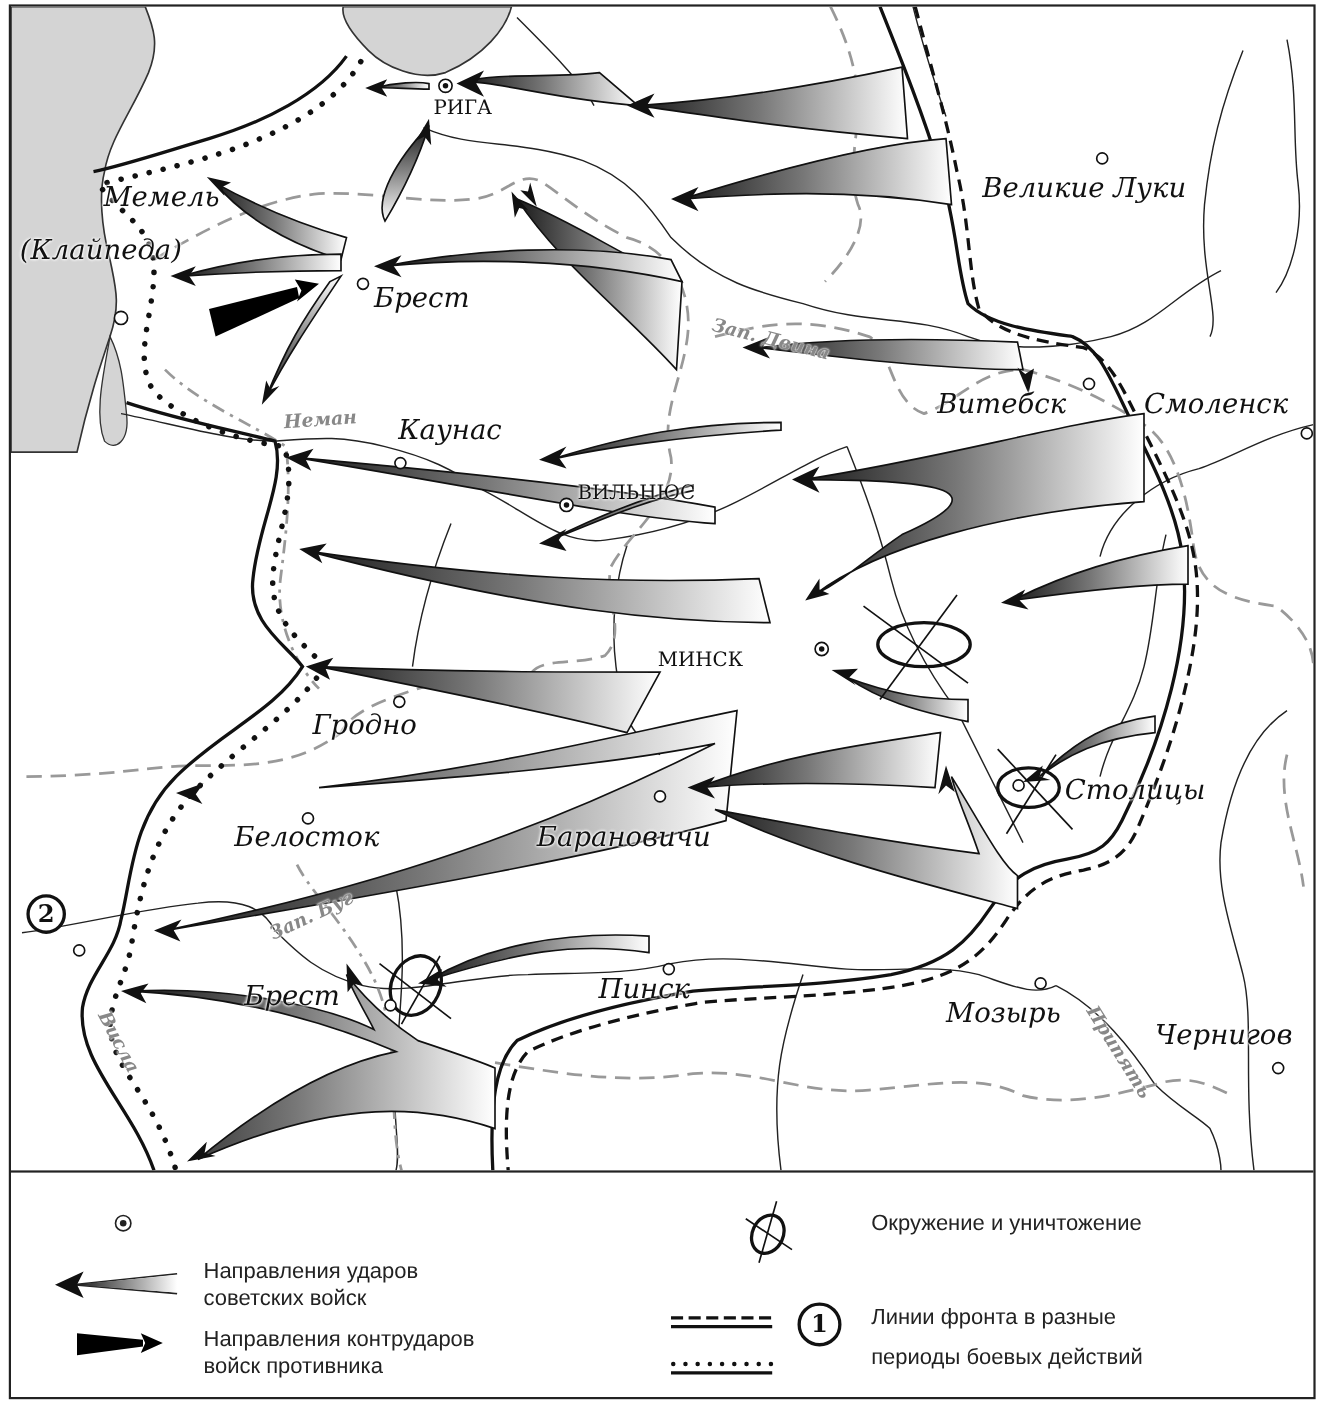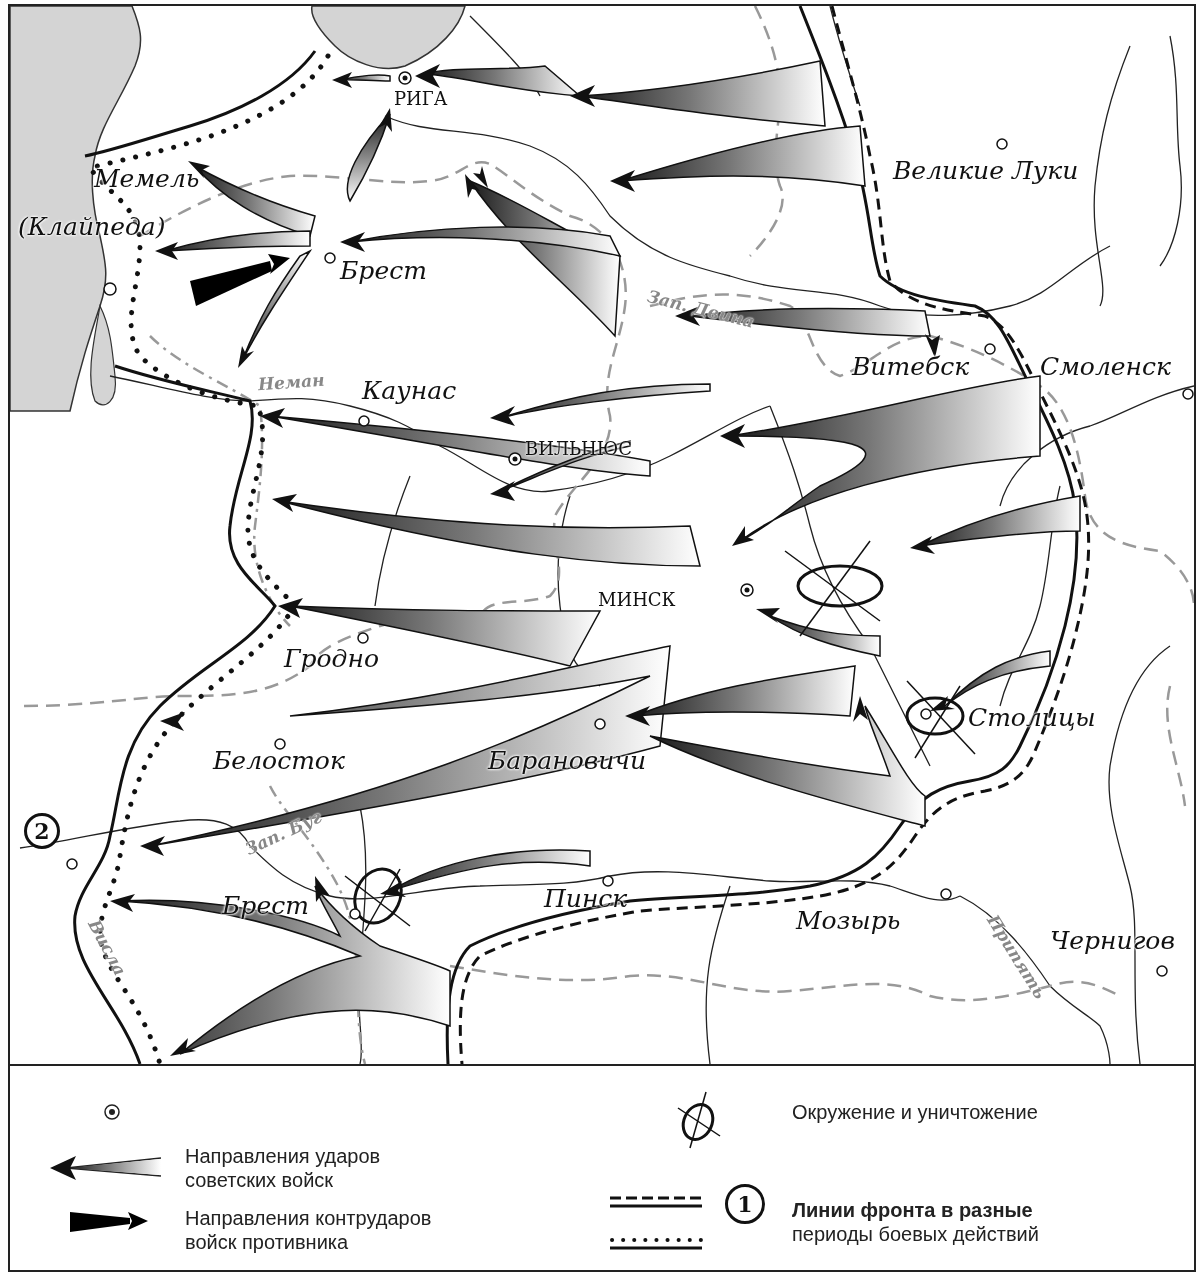--- a/index.html
+++ b/index.html
@@ -209,21 +209,21 @@
     <div class="city" style="left:883px;top:150px;">Великие Луки</div>
     <div class="city" style="left:842px;top:346px;">Витебск</div>
     <div class="city" style="left:1030px;top:346px;">Смоленск</div>
     <div class="city" style="left:352px;top:370px;">Каунас</div>
     <div class="city" style="left:274px;top:638px;">Гродно</div>
     <div class="city" style="left:958px;top:697px;">Столицы</div>
     <div class="city" style="left:203px;top:740px;">Белосток</div>
     <div class="city" style="left:478px;top:740px;">Барановичи</div>
     <div class="city" style="left:212px;top:885px;">Брест</div>
     <div class="city" style="left:486px;top:878px;margin-left:48px;">Пинск</div>
-    <div class="city" style="left:786px;top:900px;">Мозырь</div>
+    <div class="city" style="left:850px;top:900px;">Мозырь</div>
     <div class="city" style="left:1040px;top:920px;">Чернигов</div>
 
     <div class="river" style="left:640px;top:280px;transform:rotate(14deg);transform-origin:left top;">Зап. Двина</div>
     <div class="river" style="left:248px;top:366px;transform:rotate(-4deg);">Неман</div>
     <div class="river" style="left:232px;top:835px;transform:rotate(-25deg);transform-origin:left top;">Зап. Буг</div>
     <div class="river" style="left:92px;top:910px;transform:rotate(62deg);transform-origin:left top;">Висла</div>
     <div class="river" style="left:990px;top:905px;transform:rotate(58deg);transform-origin:left top;">Припять</div>
 
     <div class="marker-num" style="left:14px;top:807px;">2</div>
   </div>
@@ -263,16 +263,16 @@
     </svg>
     <div class="leg-item" style="left:782px;top:34px;">Окружение и уничтожение</div>
 
     <svg class="leg-icon" style="left:596px;top:120px;" width="100" height="70">
       <line x1="4" y1="12" x2="96" y2="12" stroke="#111" stroke-width="3" stroke-dasharray="11,5"></line>
       <line x1="4" y1="20" x2="96" y2="20" stroke="#111" stroke-width="3"></line>
       <line x1="6" y1="54" x2="96" y2="54" stroke="#111" stroke-width="4" stroke-dasharray="0.1,11" stroke-linecap="round"></line>
       <line x1="4" y1="62" x2="96" y2="62" stroke="#111" stroke-width="3"></line>
     </svg>
     <div class="marker-num" style="left:715px;top:118px;width:40px;height:40px;line-height:34px;">1</div>
-    <div class="leg-item" style="left:782px;top:132px;font-weight:bold;">Линии фронта в разные</div>
+    <div class="leg-item" style="left:782px;top:120px;">Линии фронта в разные</div>
     <div class="leg-item" style="left:782px;top:156px;">периоды боевых действий</div>
   </div>
 </div>
 
 </body></html>

